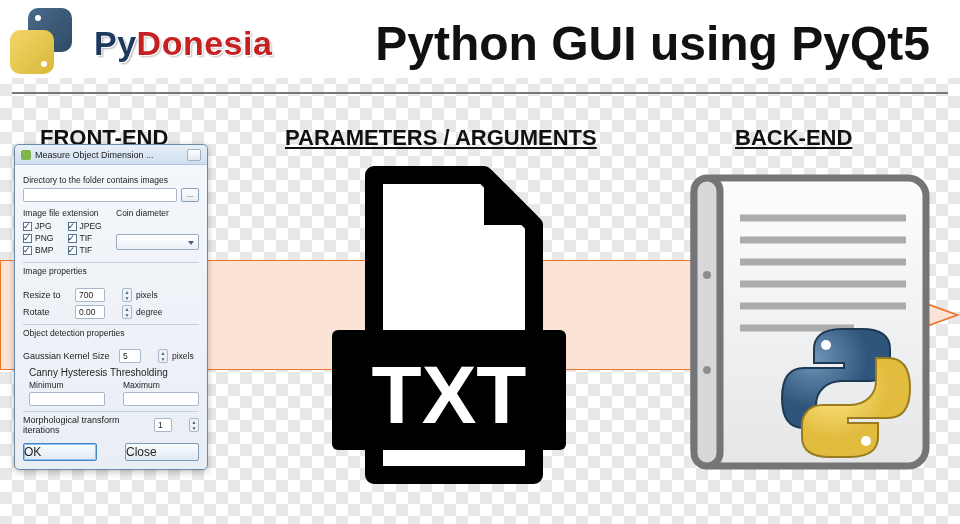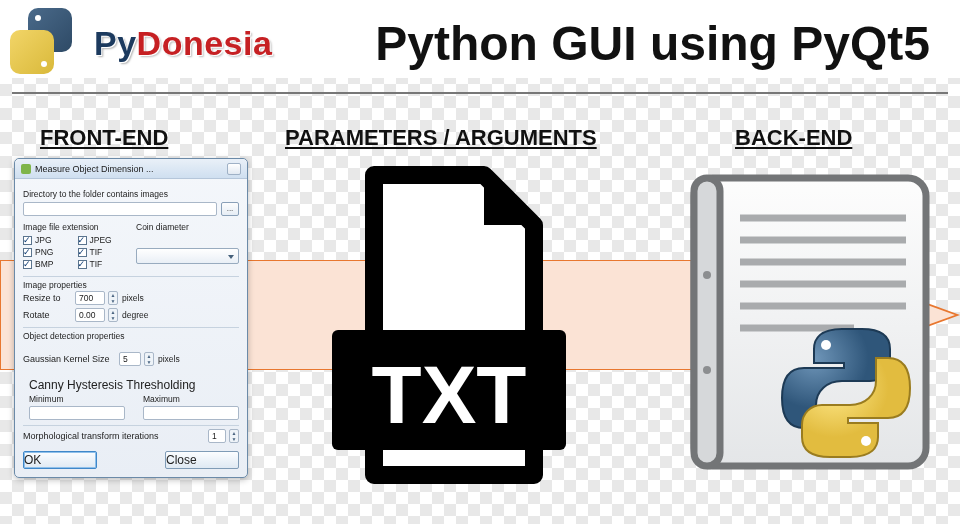--- a/index.html
+++ b/index.html
@@ -30,40 +30,40 @@
   .sec.front{left:40px;top:125px}
   .sec.params{left:285px;top:125px}
   .sec.back{left:735px;top:125px}
   
   .arrow{position:absolute;left:0;top:220px;width:960px;height:190px}
   .arrow .shaft{position:absolute;left:0;top:40px;right:260px;height:110px;background:#fbe3d5;border:1.5px solid #e8772f;border-right:none}
   .arrow .head{position:absolute;right:0;top:0;width:260px;height:190px}
   .arrow .head::before{content:"";position:absolute;left:0;top:0;width:0;height:0;border-top:95px solid transparent;border-bottom:95px solid transparent;border-left:260px solid #e8772f}
   .arrow .head::after{content:"";position:absolute;left:1px;top:3px;width:0;height:0;border-top:92px solid transparent;border-bottom:92px solid transparent;border-left:254px solid #fbe3d5}
   
-  .dlg{position:absolute;left:14px;top:158px;width:234px;background:linear-gradient(#f4f7fb,#e9eef5);border:1px solid #6b8aa8;border-radius:5px;box-shadow:0 2px 6px rgba(0,0,0,.25);font-size:9px;color:#222}
+  .dlg{position:absolute;left:14px;top:144px;width:194px;background:linear-gradient(#f4f7fb,#e9eef5);border:1px solid #6b8aa8;border-radius:5px;box-shadow:0 2px 6px rgba(0,0,0,.25);font-size:9px;color:#222}
   .dlg .tbar{height:20px;background:linear-gradient(#e9f0f8,#cfdff0);border-bottom:1px solid #b5c6da;border-radius:5px 5px 0 0;display:flex;align-items:center;padding:0 6px;gap:4px}
   .dlg .ico{width:10px;height:10px;border-radius:2px;background:#7fb54a}
   .dlg .ttxt{font-size:9px;color:#1a1a1a}
   .dlg .winbtn{margin-left:auto;width:14px;height:12px;border:1px solid #9fb1c6;border-radius:2px;background:linear-gradient(#fff,#e2e9f2)}
   .dlg .body{padding:6px 8px 8px 8px}
   .grp{margin-top:4px}
   .grp>label{display:block;font-size:8.5px;margin-bottom:3px}
   .row{display:flex;align-items:center;gap:4px;margin-bottom:3px}
   .txtin{flex:1;height:14px;border:1px solid #a9b7c8;background:#fff;border-radius:2px;font-size:8.5px;padding:0 3px}
   .btn-sm{width:18px;height:14px;border:1px solid #8aa0b8;border-radius:2px;background:linear-gradient(#fdfdfd,#e6edf5);font-size:8px;line-height:12px;text-align:center}
   .cols{display:flex;gap:10px}
   .col{flex:1}
   .ck{display:flex;align-items:center;gap:3px;font-size:8.5px;margin-bottom:2px}
   .ck .box{width:9px;height:9px;border:1px solid #5a748e;background:#fff;position:relative}
   .ck .box.checked::after{content:"✓";position:absolute;left:-1px;top:-2px;font-size:9px;color:#0b3a73}
   .combo{height:16px;border:1px solid #98abbf;border-radius:2px;background:linear-gradient(#fff,#e9eff6);position:relative}
   .combo::after{content:"";position:absolute;right:4px;top:6px;border-left:3px solid transparent;border-right:3px solid transparent;border-top:4px solid #46607a}
   .hr{height:1px;background:#c6d2df;margin:5px 0 3px}
-  .spin{display:flex;align-items:center;gap:3px}
+  .spin{display:flex;align-items:center;gap:17px}
   .spin .num{width:30px;height:14px;border:1px solid #a9b7c8;background:#fff;border-radius:2px;font-size:8.5px;padding:0 3px;display:flex;align-items:center}
   .spin .ctrl{width:10px;height:14px;border:1px solid #a9b7c8;border-radius:2px;background:#eef3f8;display:flex;flex-direction:column}
   .spin .ctrl span{flex:1;font-size:5px;text-align:center;line-height:6px;color:#4a6480}
   .unit{font-size:8.5px}
   .ftr{display:flex;justify-content:space-between;gap:10px;margin-top:8px}
   .dlg-btn{width:74px;height:18px;border:1px solid #7f9bb6;border-radius:2px;background:linear-gradient(#fbfdff,#dfe9f3);font-size:12px;text-align:left;line-height:16px}
   .dlg-btn.ok{border-color:#3f87c9;box-shadow:0 0 0 1px #8fc0ea inset}
   
   .txtfile{position:absolute;left:314px;top:165px;width:270px;height:320px}
   .txtfile svg{width:100%;height:100%}
@@ -200,21 +200,21 @@
           </div>
         </div>
         <div class="col">
           <label style="font-size:8.5px">Coin diameter</label>
           <div class="combo" style="margin-top:16px"></div>
         </div>
       </div>
 
       <div class="hr"></div>
       <label style="font-size:8.5px">Image properties</label>
-      <div class="row" style="margin-top:1px">
+      <div class="row" style="margin-top:12px">
         <span style="width:48px">Resize to</span>
         <div class="spin">
             <div class="num">700</div>
             <div class="ctrl">
               <span>▲</span>
               <span>▼</span>
             </div>
           </div>
         <span class="unit">pixels</span>
       </div>
@@ -236,21 +236,21 @@
         <span style="width:92px">Gaussian Kernel Size</span>
         <div class="spin">
             <div class="num" style="width:22px">5</div>
             <div class="ctrl">
               <span>▲</span>
               <span>▼</span>
             </div>
           </div>
         <span class="unit">pixels</span>
       </div>
-      <label style="font-size:12px;display:block;margin:12px 0 2px 6px">Canny Hysteresis Thresholding</label>
+      <label style="font-size:10px;display:block;margin:4px 0 2px 6px">Canny Hysteresis Thresholding</label>
       <div class="row" style="padding-left:6px;gap:18px">
         <div style="flex:1">
           <label style="font-size:8.5px">Minimum</label>
           <div class="txtin" style="height:14px;margin-top:2px"></div>
         </div>
         <div style="flex:1">
           <label style="font-size:8.5px">Maximum</label>
           <div class="txtin" style="height:14px;margin-top:2px"></div>
         </div>
       </div>

